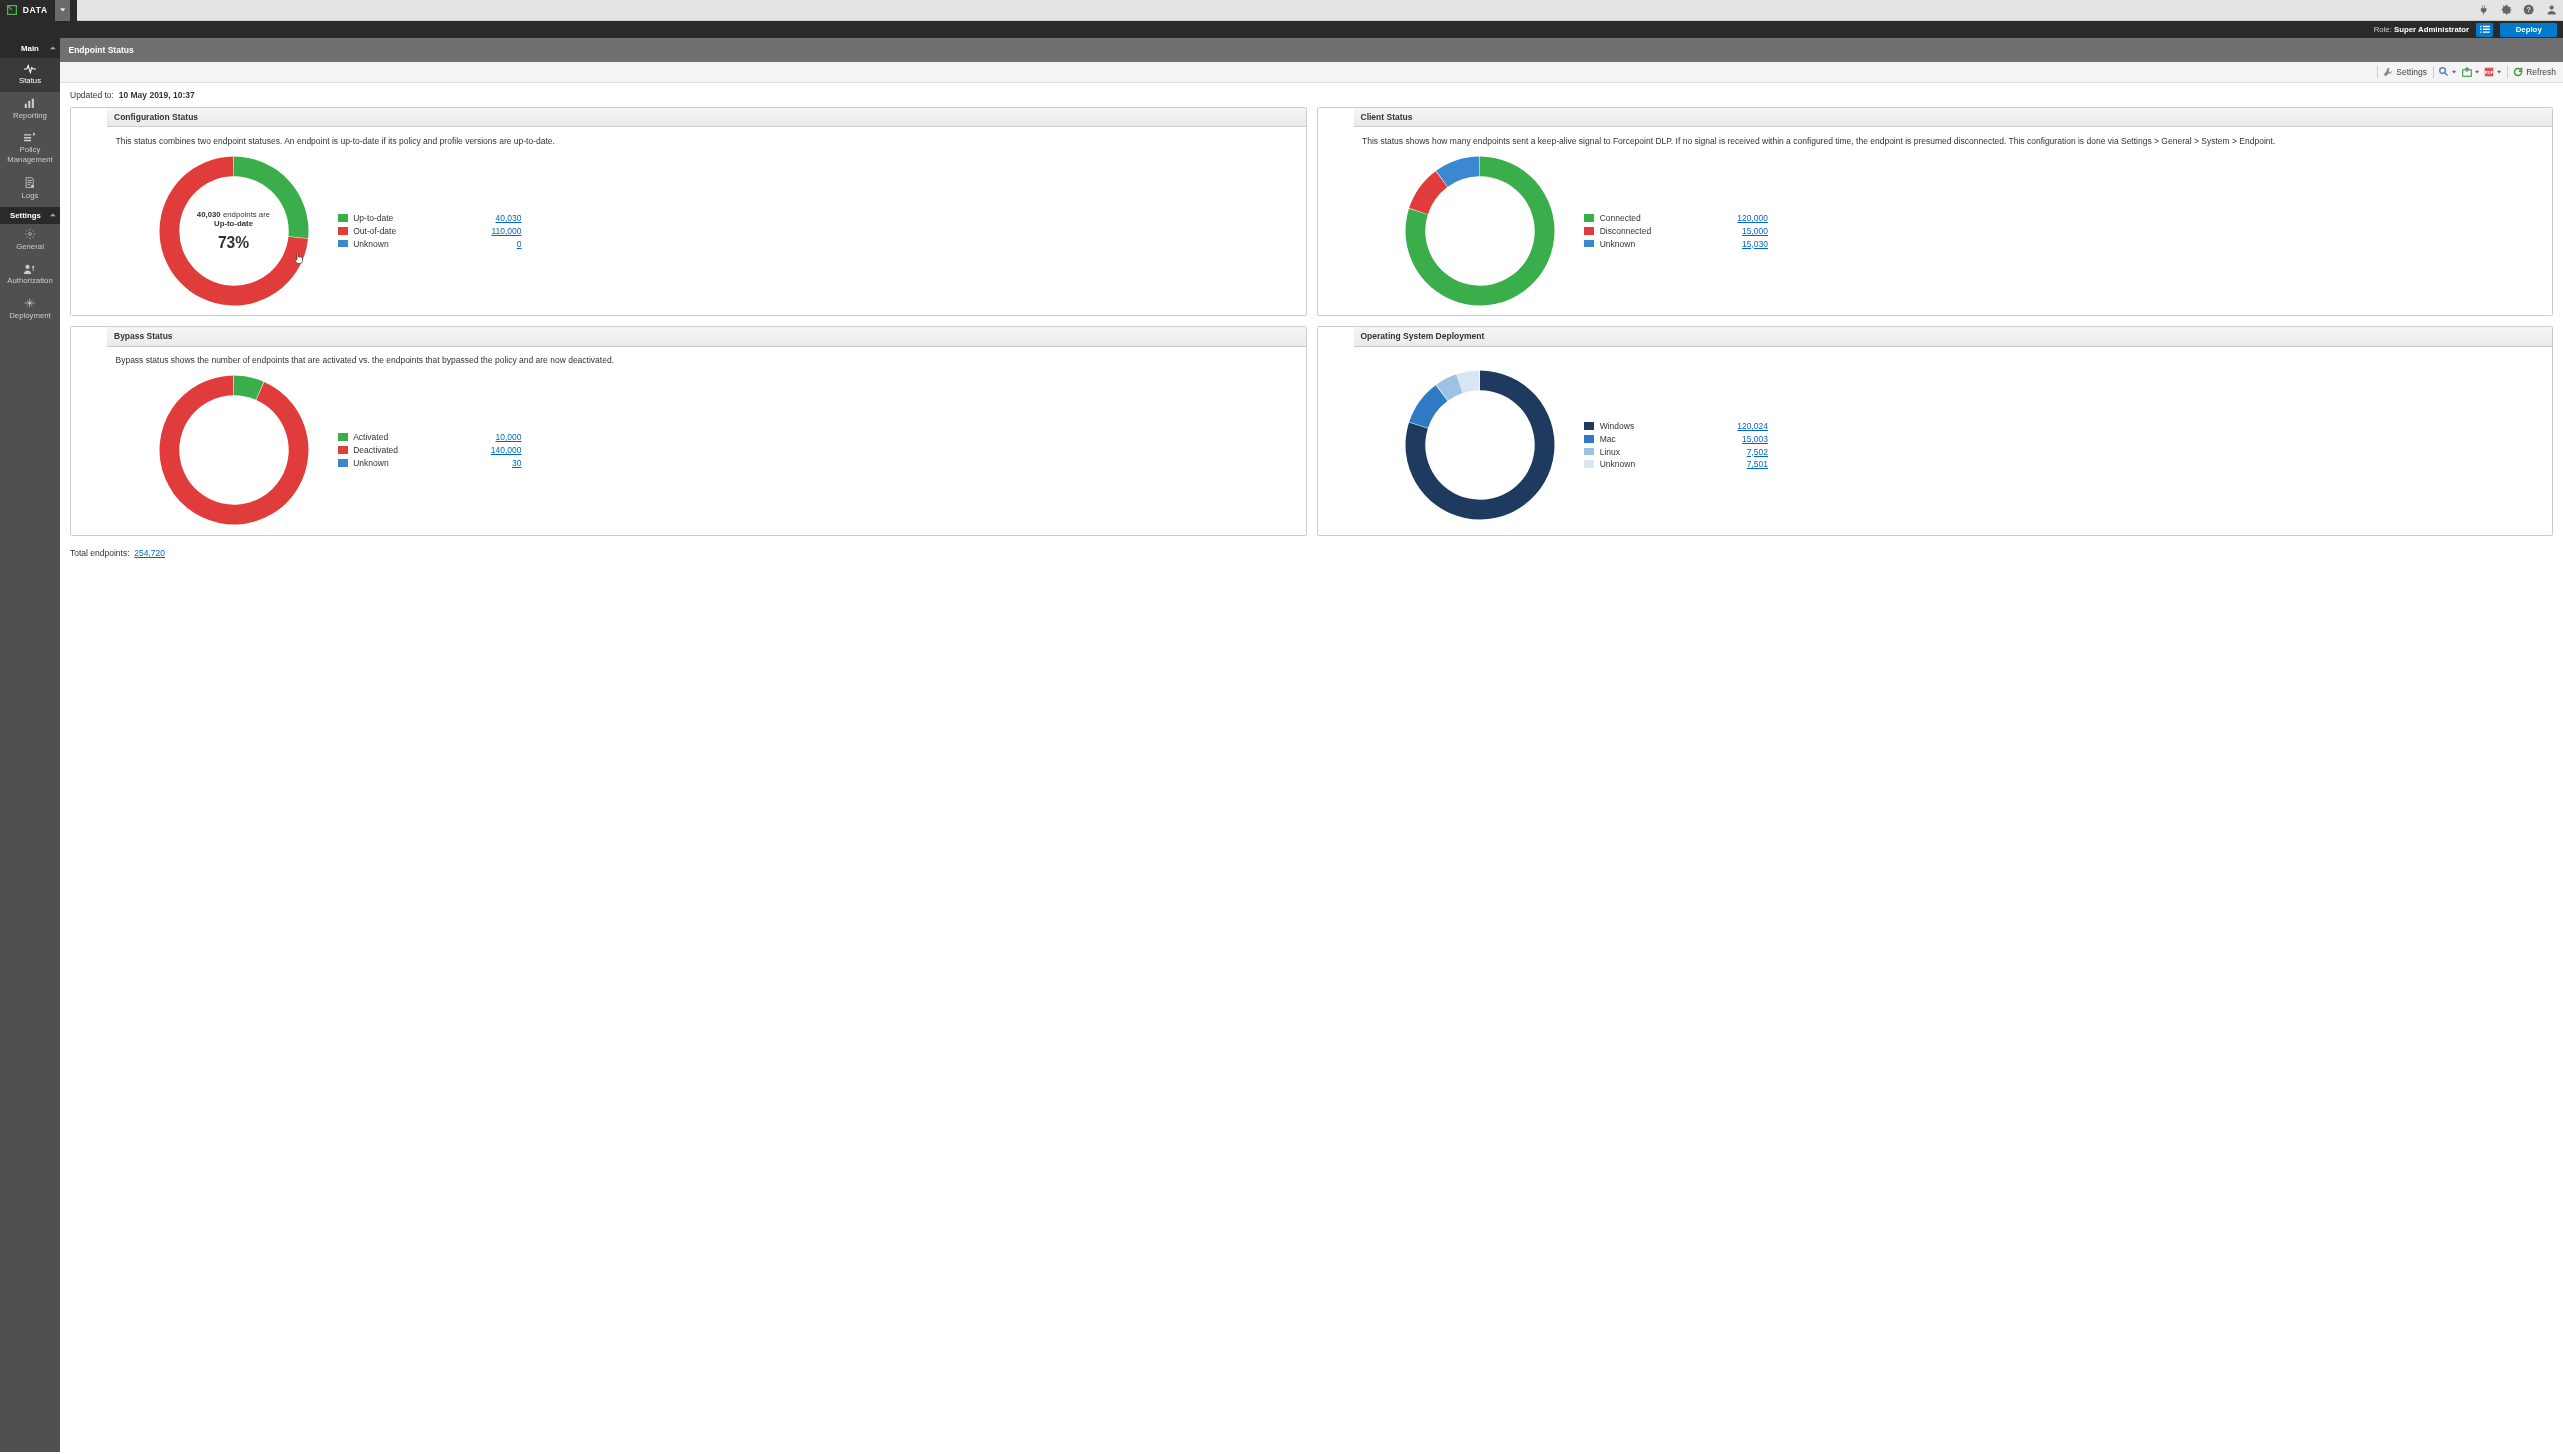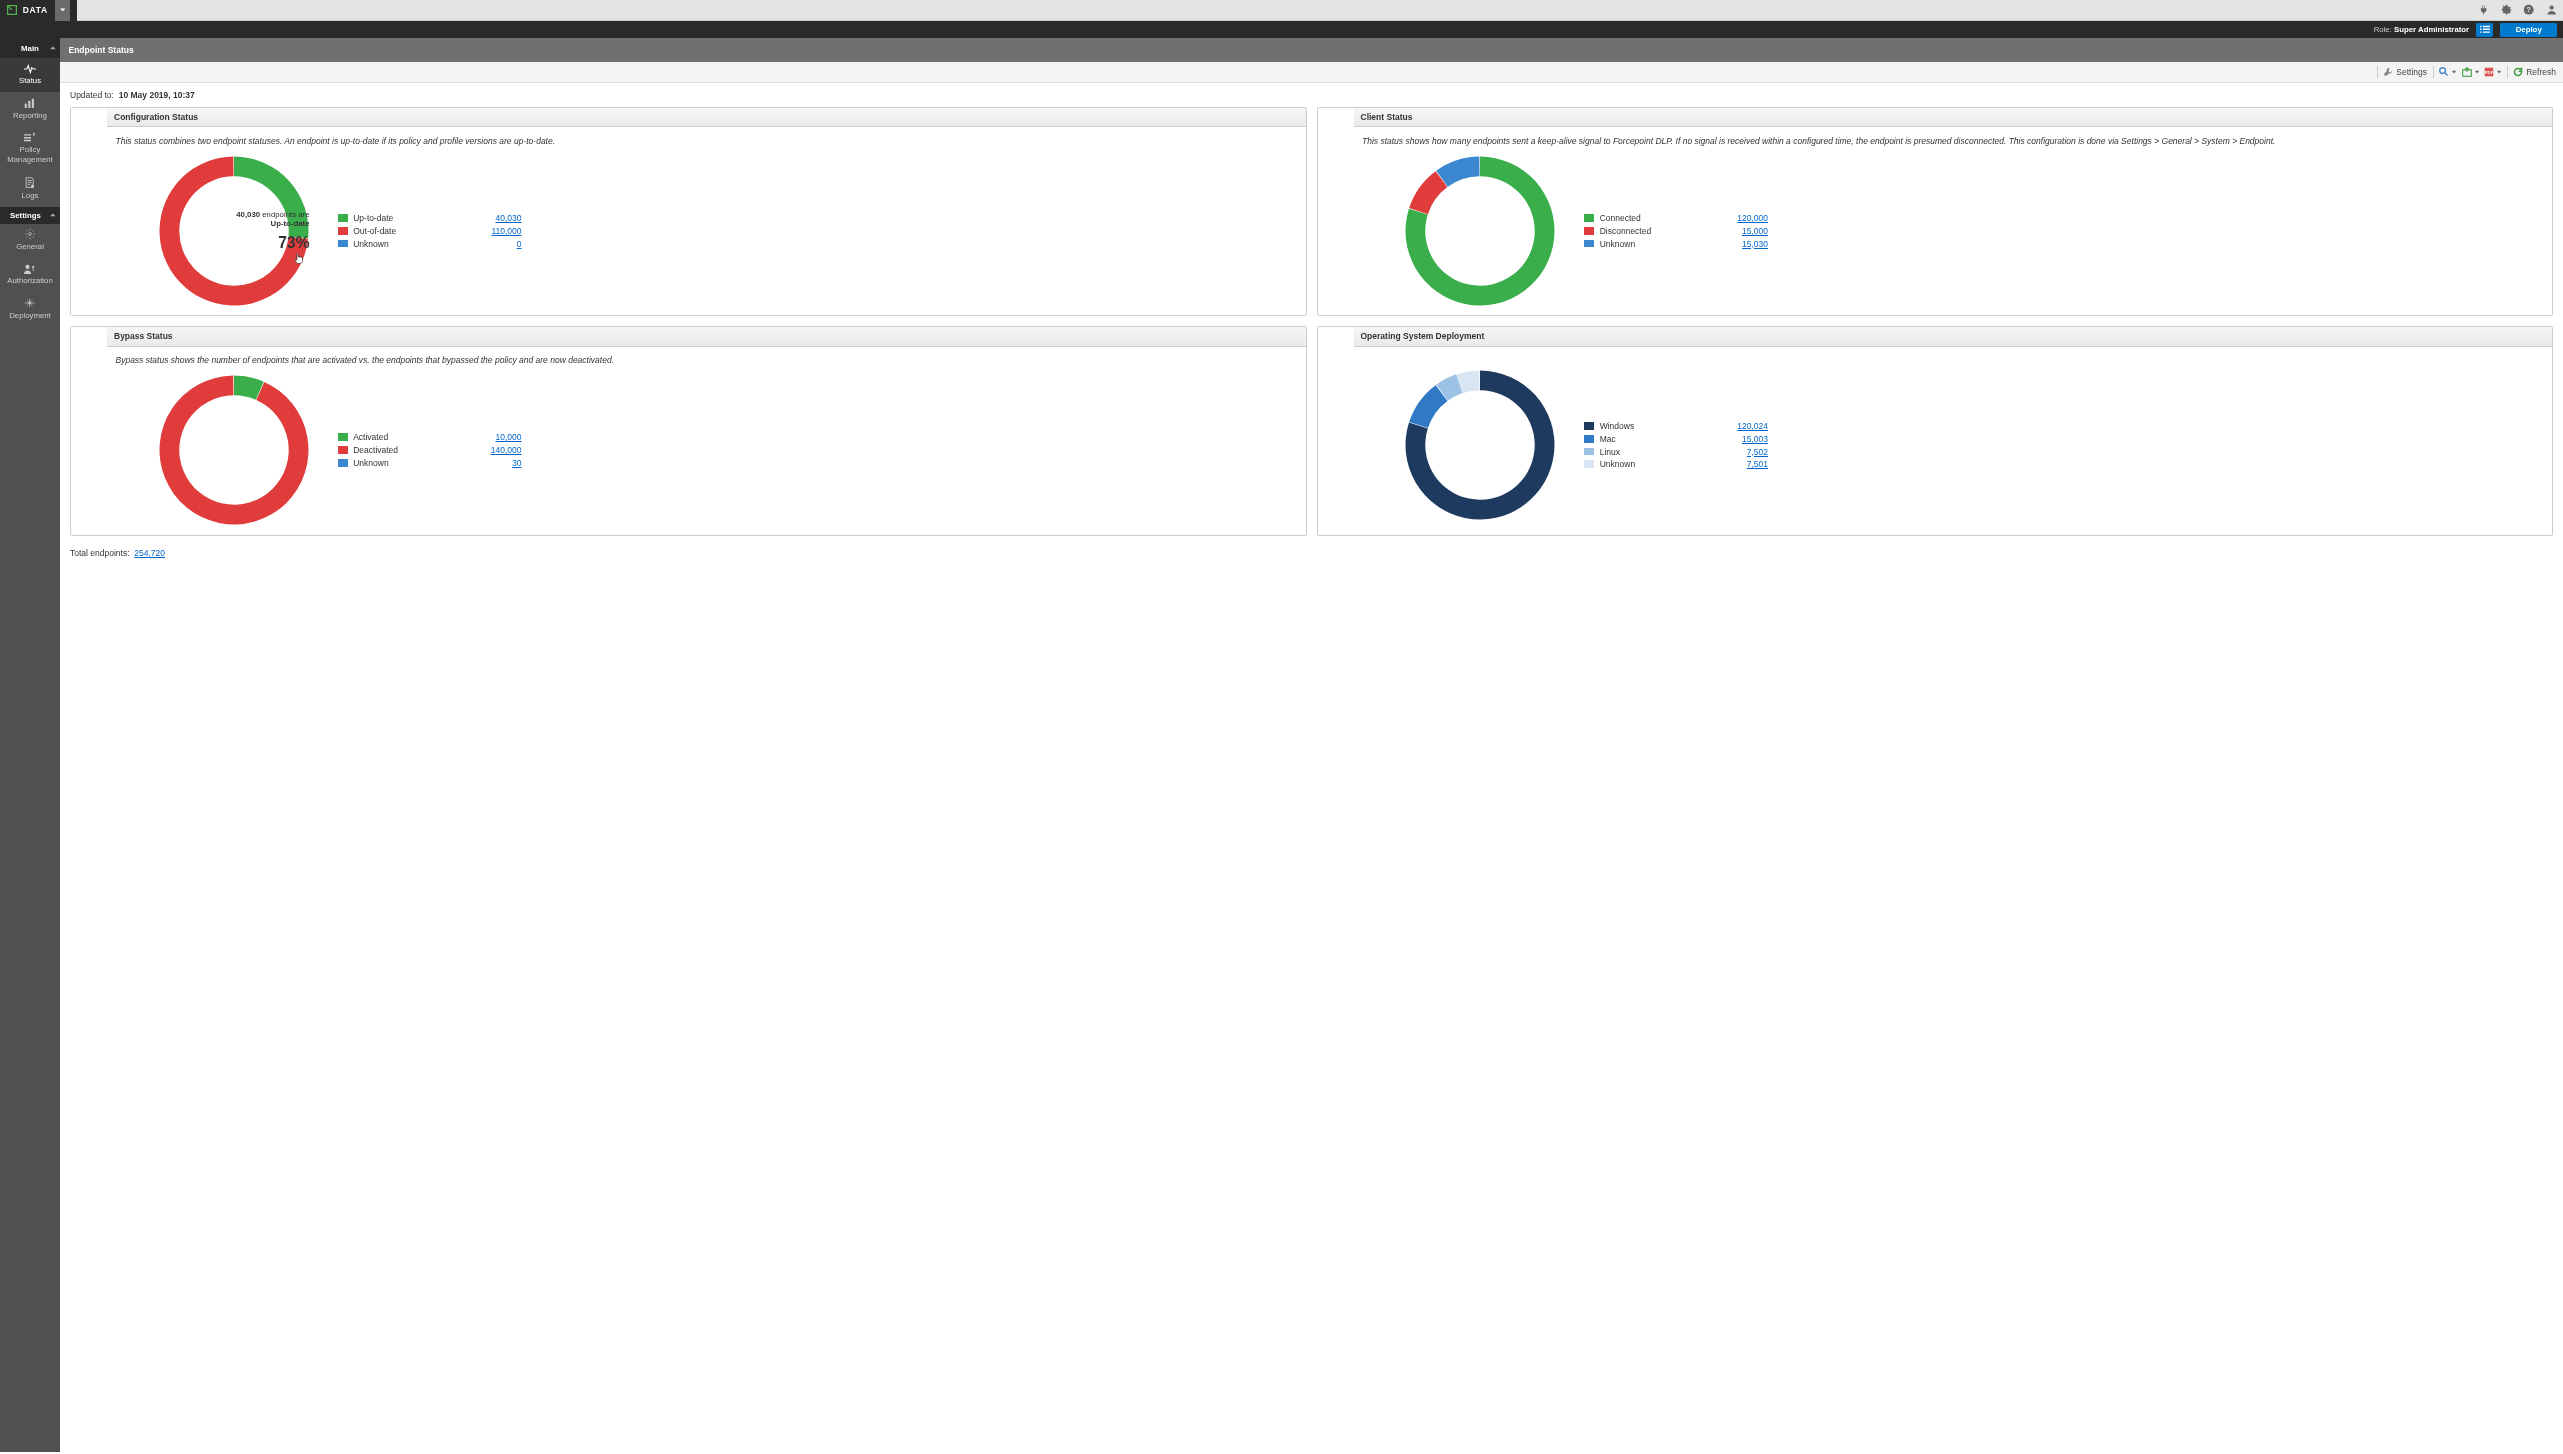--- a/index.html
+++ b/index.html
@@ -45,24 +45,24 @@
 .tool-icon { width: 10px; height: 10px; }
 .dd-chev { width: 4.2px; height: 4.2px; }
 
 .meta { padding: 7px 10px; font-size: 8.5px; color: #333; }
 .meta b { font-weight: bold; }
 
 .panels { display: grid; grid-template-columns: 1fr 1fr; gap: 10px; padding: 0 10px 7px; }
 .panel { border: 0.7px solid #ccc; border-radius: 1.4px; padding-left: 36px; }
 .panel-header { background: linear-gradient(#f6f6f6,#eaeaea); border-bottom: 0.7px solid #ccc; padding: 4.2px 7px; font-weight: bold; font-size: 8.5px; }
 .panel-body { padding: 8.5px; font-size: 8.5px; color: #333; }
-.panel-desc { margin-bottom: 7px; line-height: 1.4; font-style: italic; }
+.panel-desc { margin-bottom: 7px; line-height: 1.4; }
 .chart-row { display: flex; align-items: center; gap: 28px; }
 .donut-wrap { position: relative; width: 152px; height: 152px; margin-left: 42px; }
-.donut-center { position: absolute; inset: 0; display: flex; flex-direction: column; align-items: flex-end; justify-content: center; text-align: center; }
+.donut-center { position: absolute; inset: 0; display: flex; flex-direction: column; align-items: center; justify-content: center; text-align: center; }
 .donut-center .line1 { font-size: 7.8px; color: #333; }
 .donut-center .line1 b { font-weight: bold; }
 .donut-center .line2 { font-size: 7.8px; font-weight: bold; }
 .donut-center .pct { font-size: 15.6px; font-weight: bold; margin-top: 5.7px; }
 
 .legend { display: flex; flex-direction: column; gap: 2.8px; min-width: 184px; }
 .legend-row { display: flex; align-items: center; gap: 5.7px; }
 .swatch { width: 10px; height: 7.8px; }
 .legend-label { flex: 0 0 85px; }
 .legend-val { flex: 1; text-align: right; }

